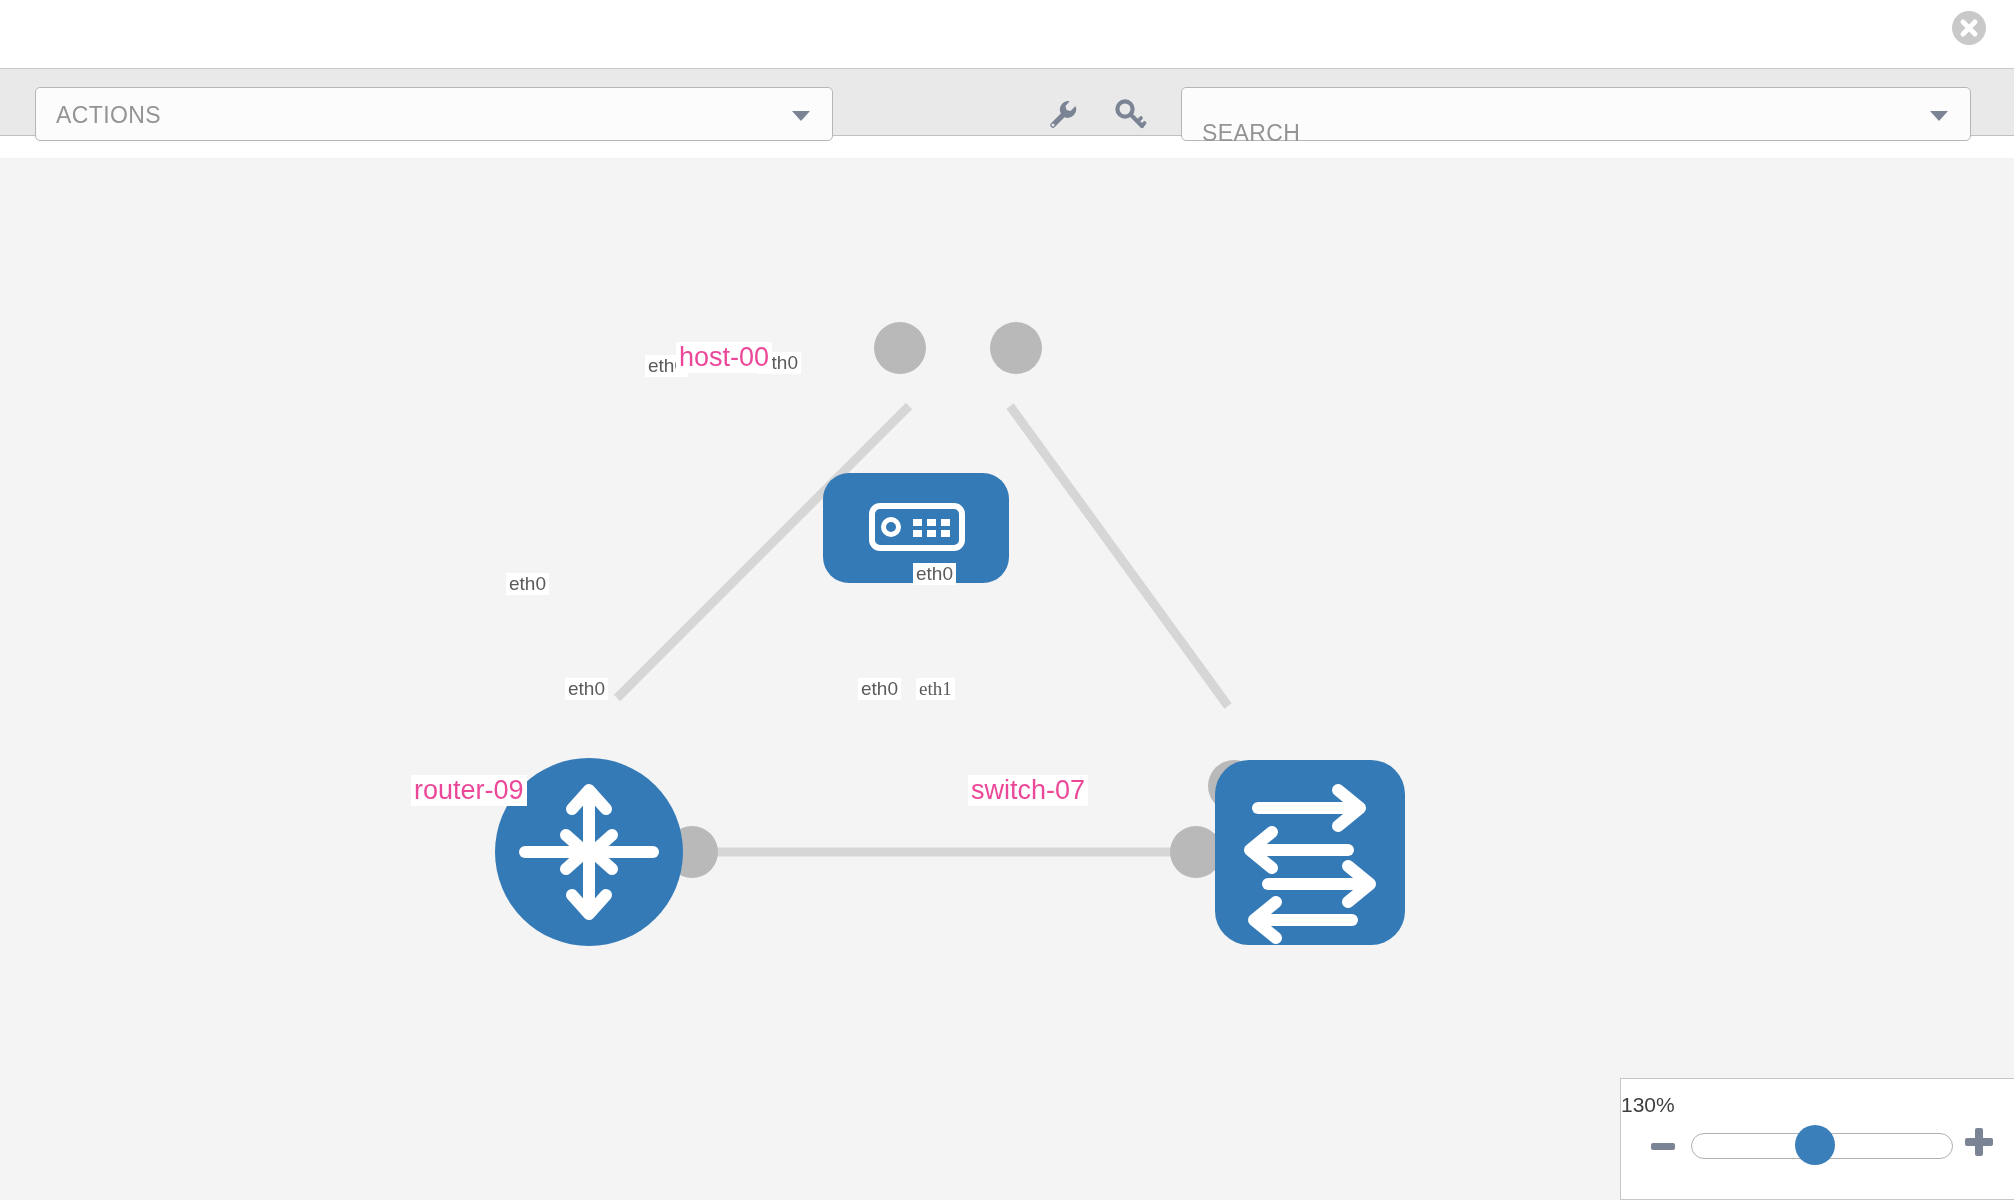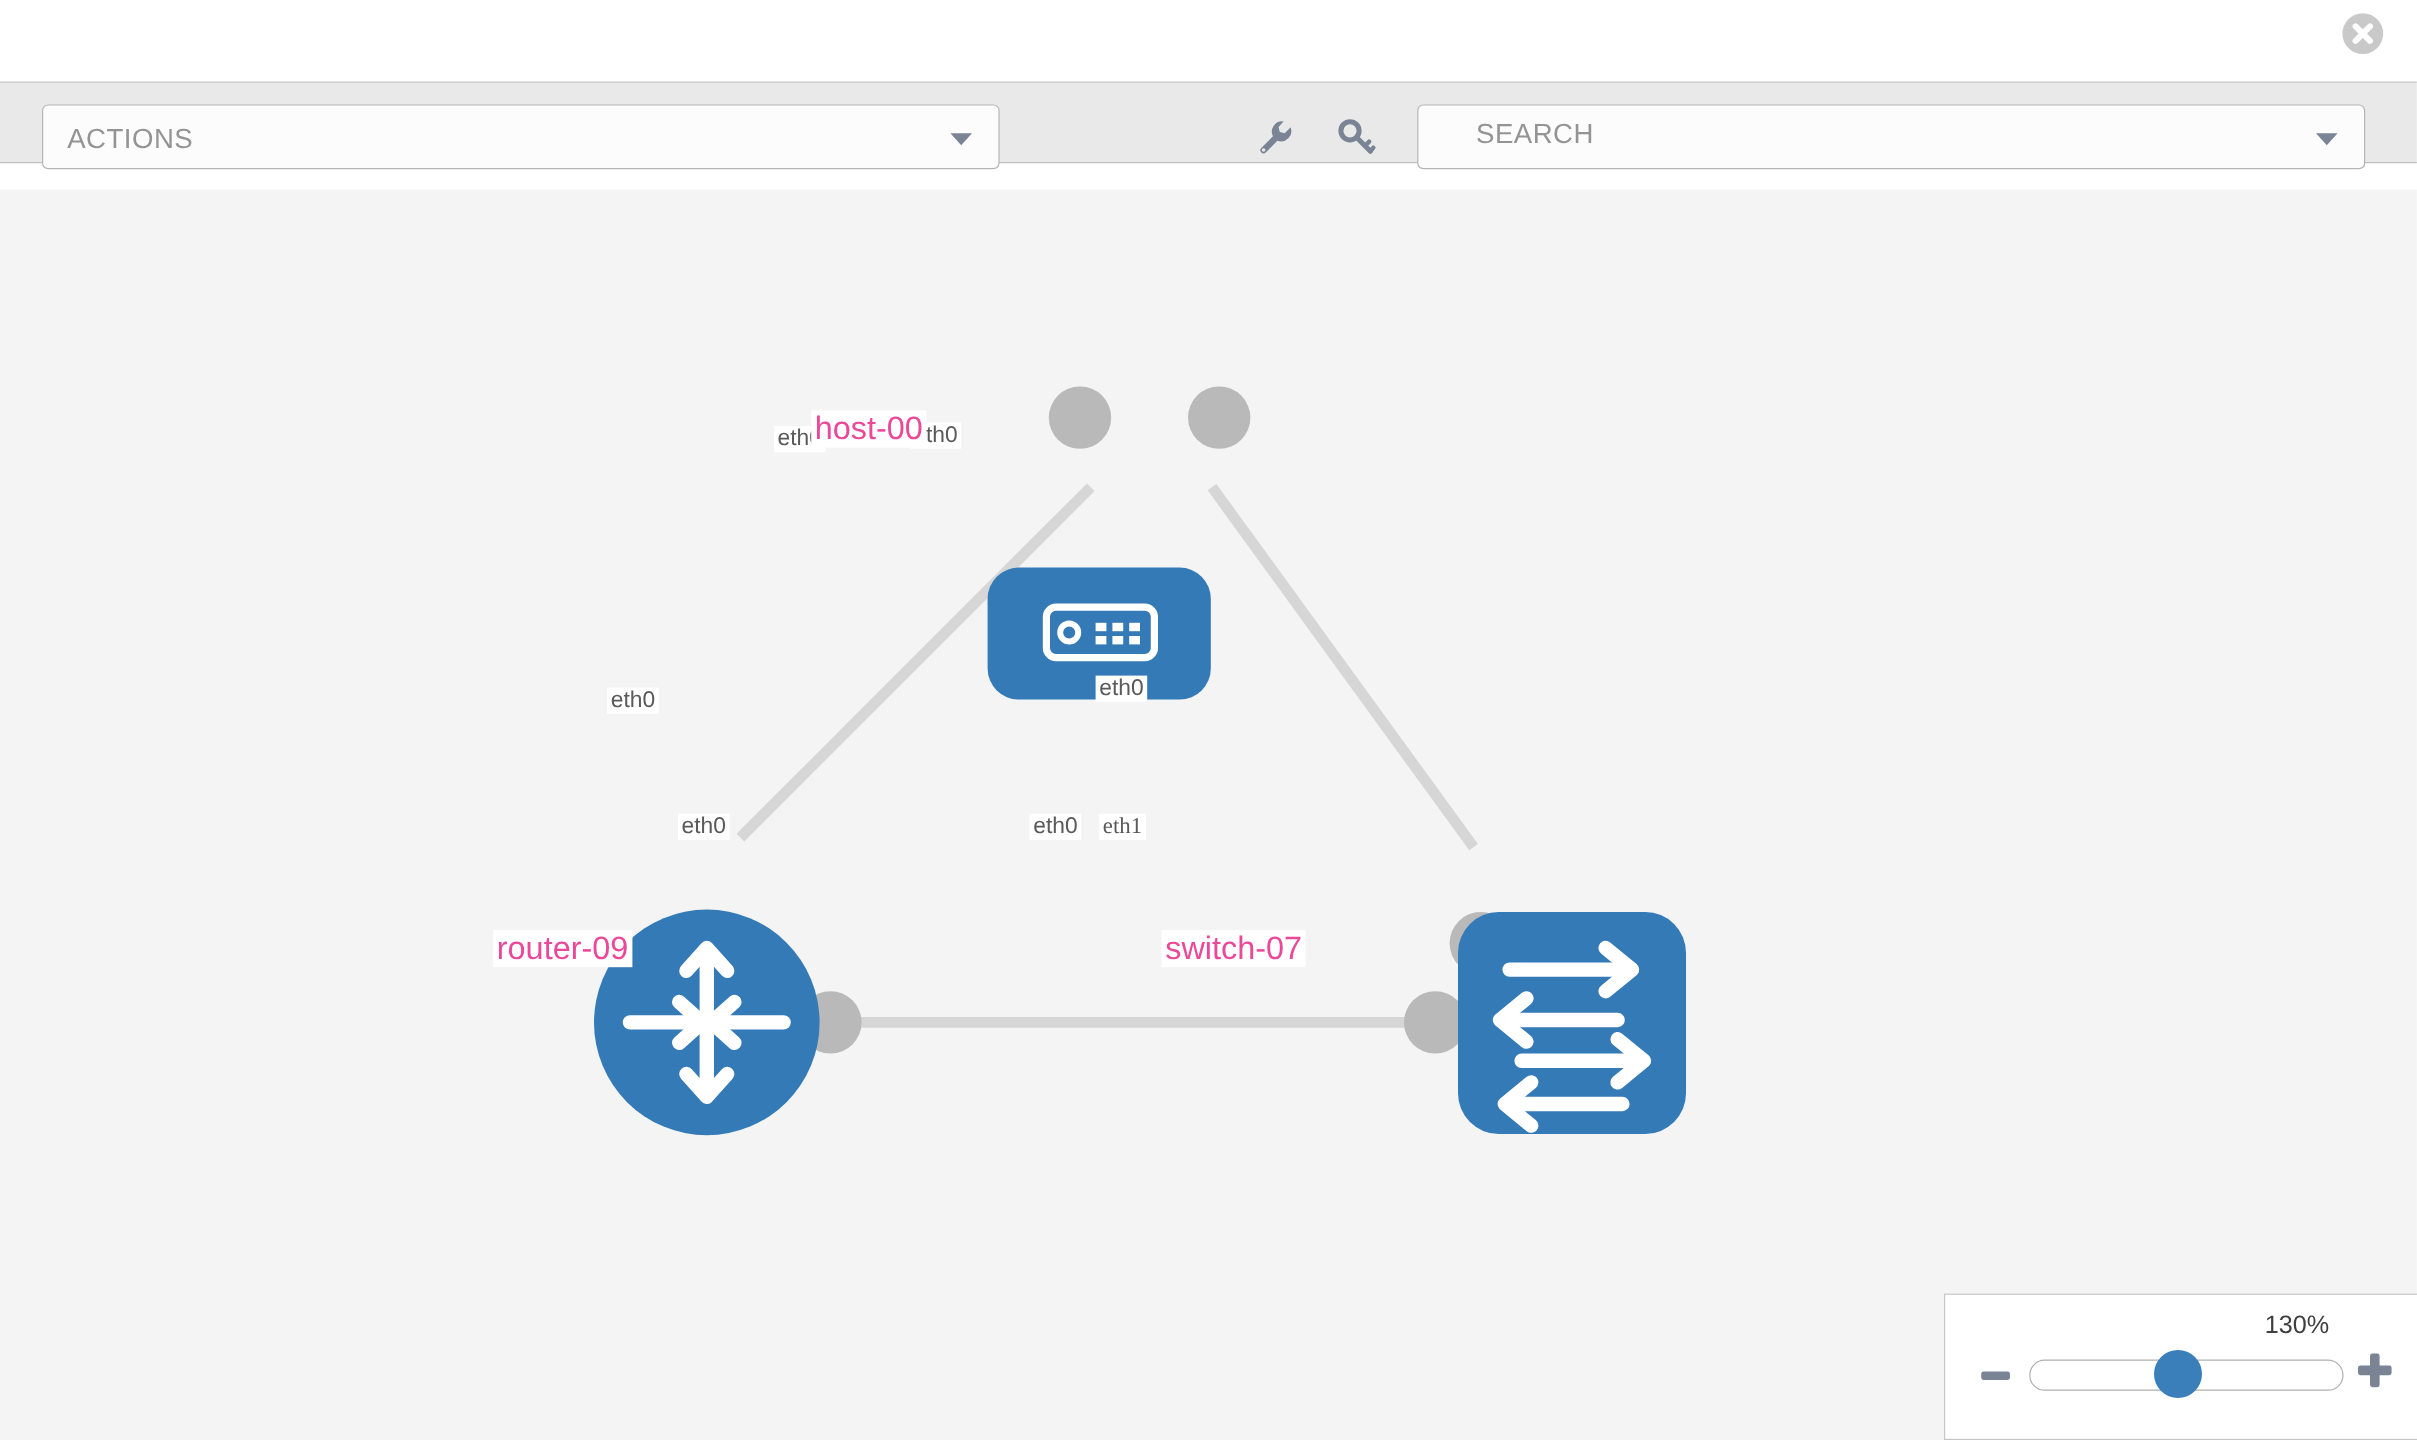--- a/index.html
+++ b/index.html
@@ -80,25 +80,24 @@
     position: absolute;
     left: 1181px; top: 18px;
     width: 790px; height: 54px;
     background: #fcfcfc;
     border: 1px solid #b6b6b6;
     border-radius: 5px;
     cursor: text;
   }
   .search-label {
     position: absolute;
-    left: 20px; top: 10px;
+    left: 20px; top: 32px;
     font-size: 23px;
     color: #949494;
     letter-spacing: 0.4px;
-    margin-left: 28px;
   }
 
   
   .canvas {
     position: absolute;
     left: 0; top: 158px;
     width: 2014px; height: 1042px;
     background: #f4f4f4;
     overflow: hidden;
   }
@@ -133,21 +132,21 @@
     position: absolute;
     left: 1620px; top: 1078px;
     width: 400px; height: 122px;
     background: #ffffff;
     border: 1px solid #c6c6c6;
   }
   .zoom-value {
     position: absolute;
     left: 0; top: 14px;
     width: 320px;
-    text-align: right;
+    text-align: left;
     font-size: 21px;
     color: #3f3f3f;
   }
   .zoom-minus, .zoom-plus {
     position: absolute;
     cursor: pointer;
   }
   .zoom-minus { left: 29px; top: 55px; width: 26px; height: 26px; }
   .zoom-plus  { left: 343px; top: 48px; width: 30px; height: 30px; }
   .zoom-track {

